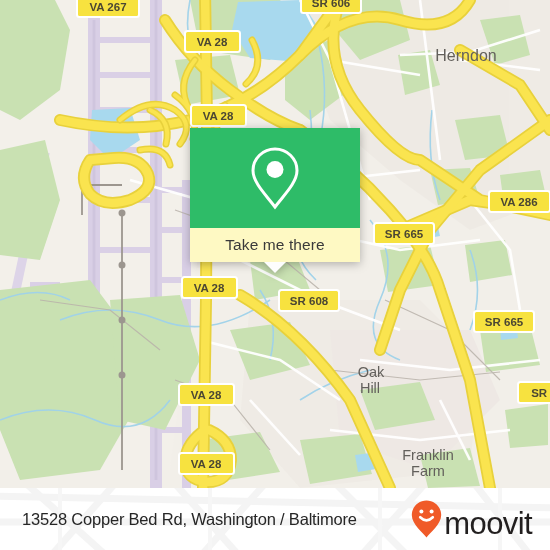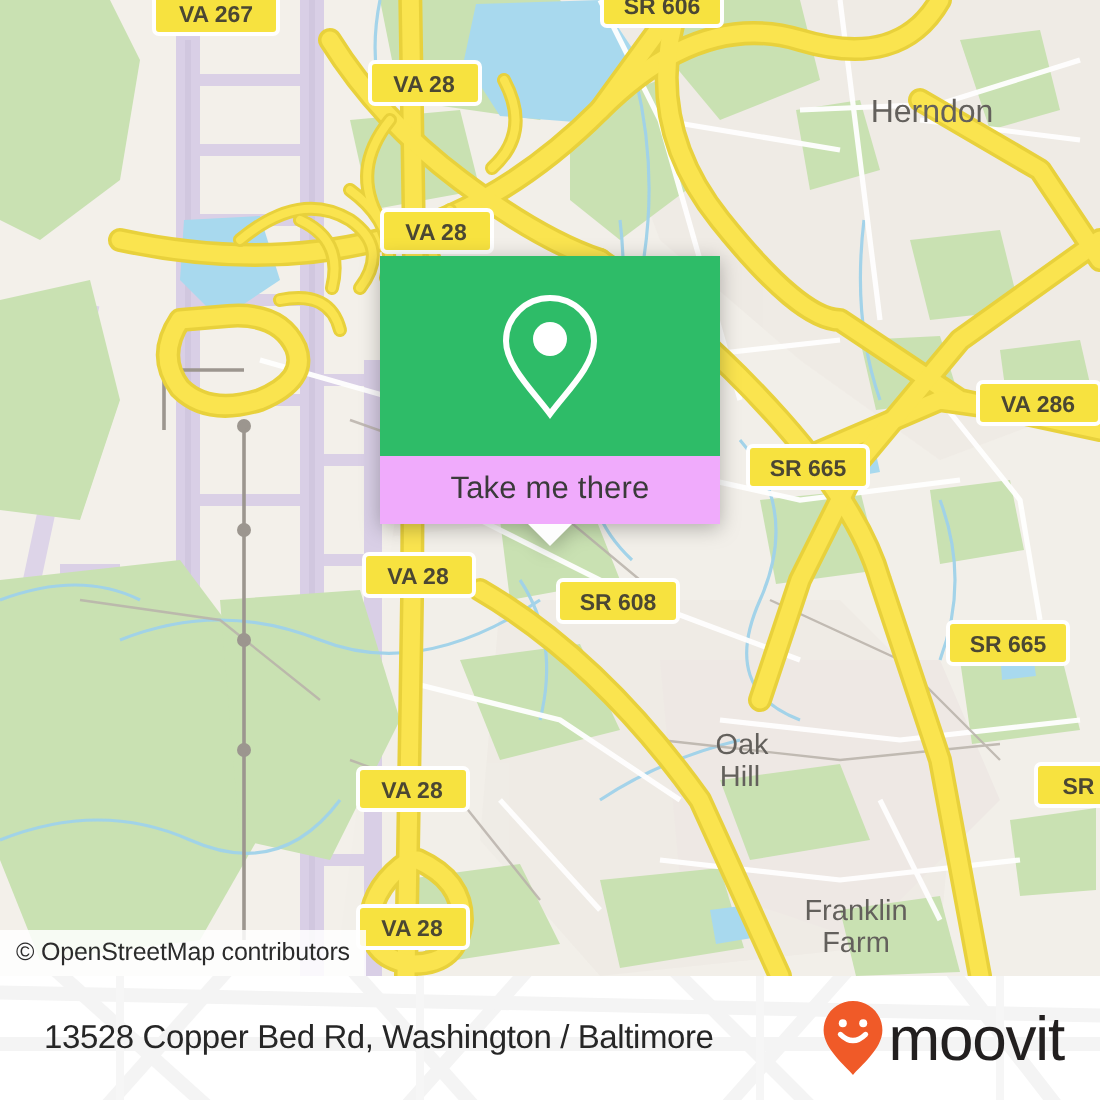--- a/index.html
+++ b/index.html
@@ -53,21 +53,21 @@
   .popup-top {
     height: 100px;
     background: #2ebc68;
     display: flex;
     align-items: center;
     justify-content: center;
   }
   .popup-bottom {
     position: relative;
     height: 34px;
-    background: #f0abfc;
+    background: #fef9c3;
     display: flex;
     align-items: center;
     justify-content: center;
   }
   .popup-label {
     font-size: 15.5px;
     color: #3a3a3a;
     letter-spacing: 0.1px;
   }
   .popup-tail {
@@ -109,21 +109,21 @@
   }
   .address {
     font-size: 16.5px;
     color: #262626;
     letter-spacing: -0.2px;
     white-space: nowrap;
     text-align: center;
   }
   .brand {
     display: flex;
-    align-items: center;
+    align-items: flex-end;
     gap: 1px;
   }
   .brand-word {
     font-size: 31px;
     color: #221f1f;
     letter-spacing: -0.6px;
     line-height: 1;
     font-weight: 400;
   }
 </style>
@@ -371,21 +371,20 @@
           </g>
           <g>
             <rect x="179" y="453" width="55" height="21" rx="2.5" fill="#f7e23f" stroke="#ffffff" stroke-width="2"></rect>
             <text x="206" y="468" fill="#4b4733">VA 28</text>
           </g>
         </g>
 
       </g>
     </svg>
 
-    <div class="attribution">© OpenStreetMap contributors</div>
   </div>
 
   <div class="popup">
     <div class="popup-top">
       <svg width="56" height="66" viewBox="0 0 56 66">
         <path d="M28 4 C16 4 6 13.5 6 25.5 C6 38 20 51 28 62 C36 51 50 38 50 25.5 C50 13.5 40 4 28 4 Z" fill="none" stroke="#ffffff" stroke-width="3"></path>
         <circle cx="28" cy="24.5" r="8.5" fill="#ffffff"></circle>
       </svg>
     </div>
     <div class="popup-bottom">

